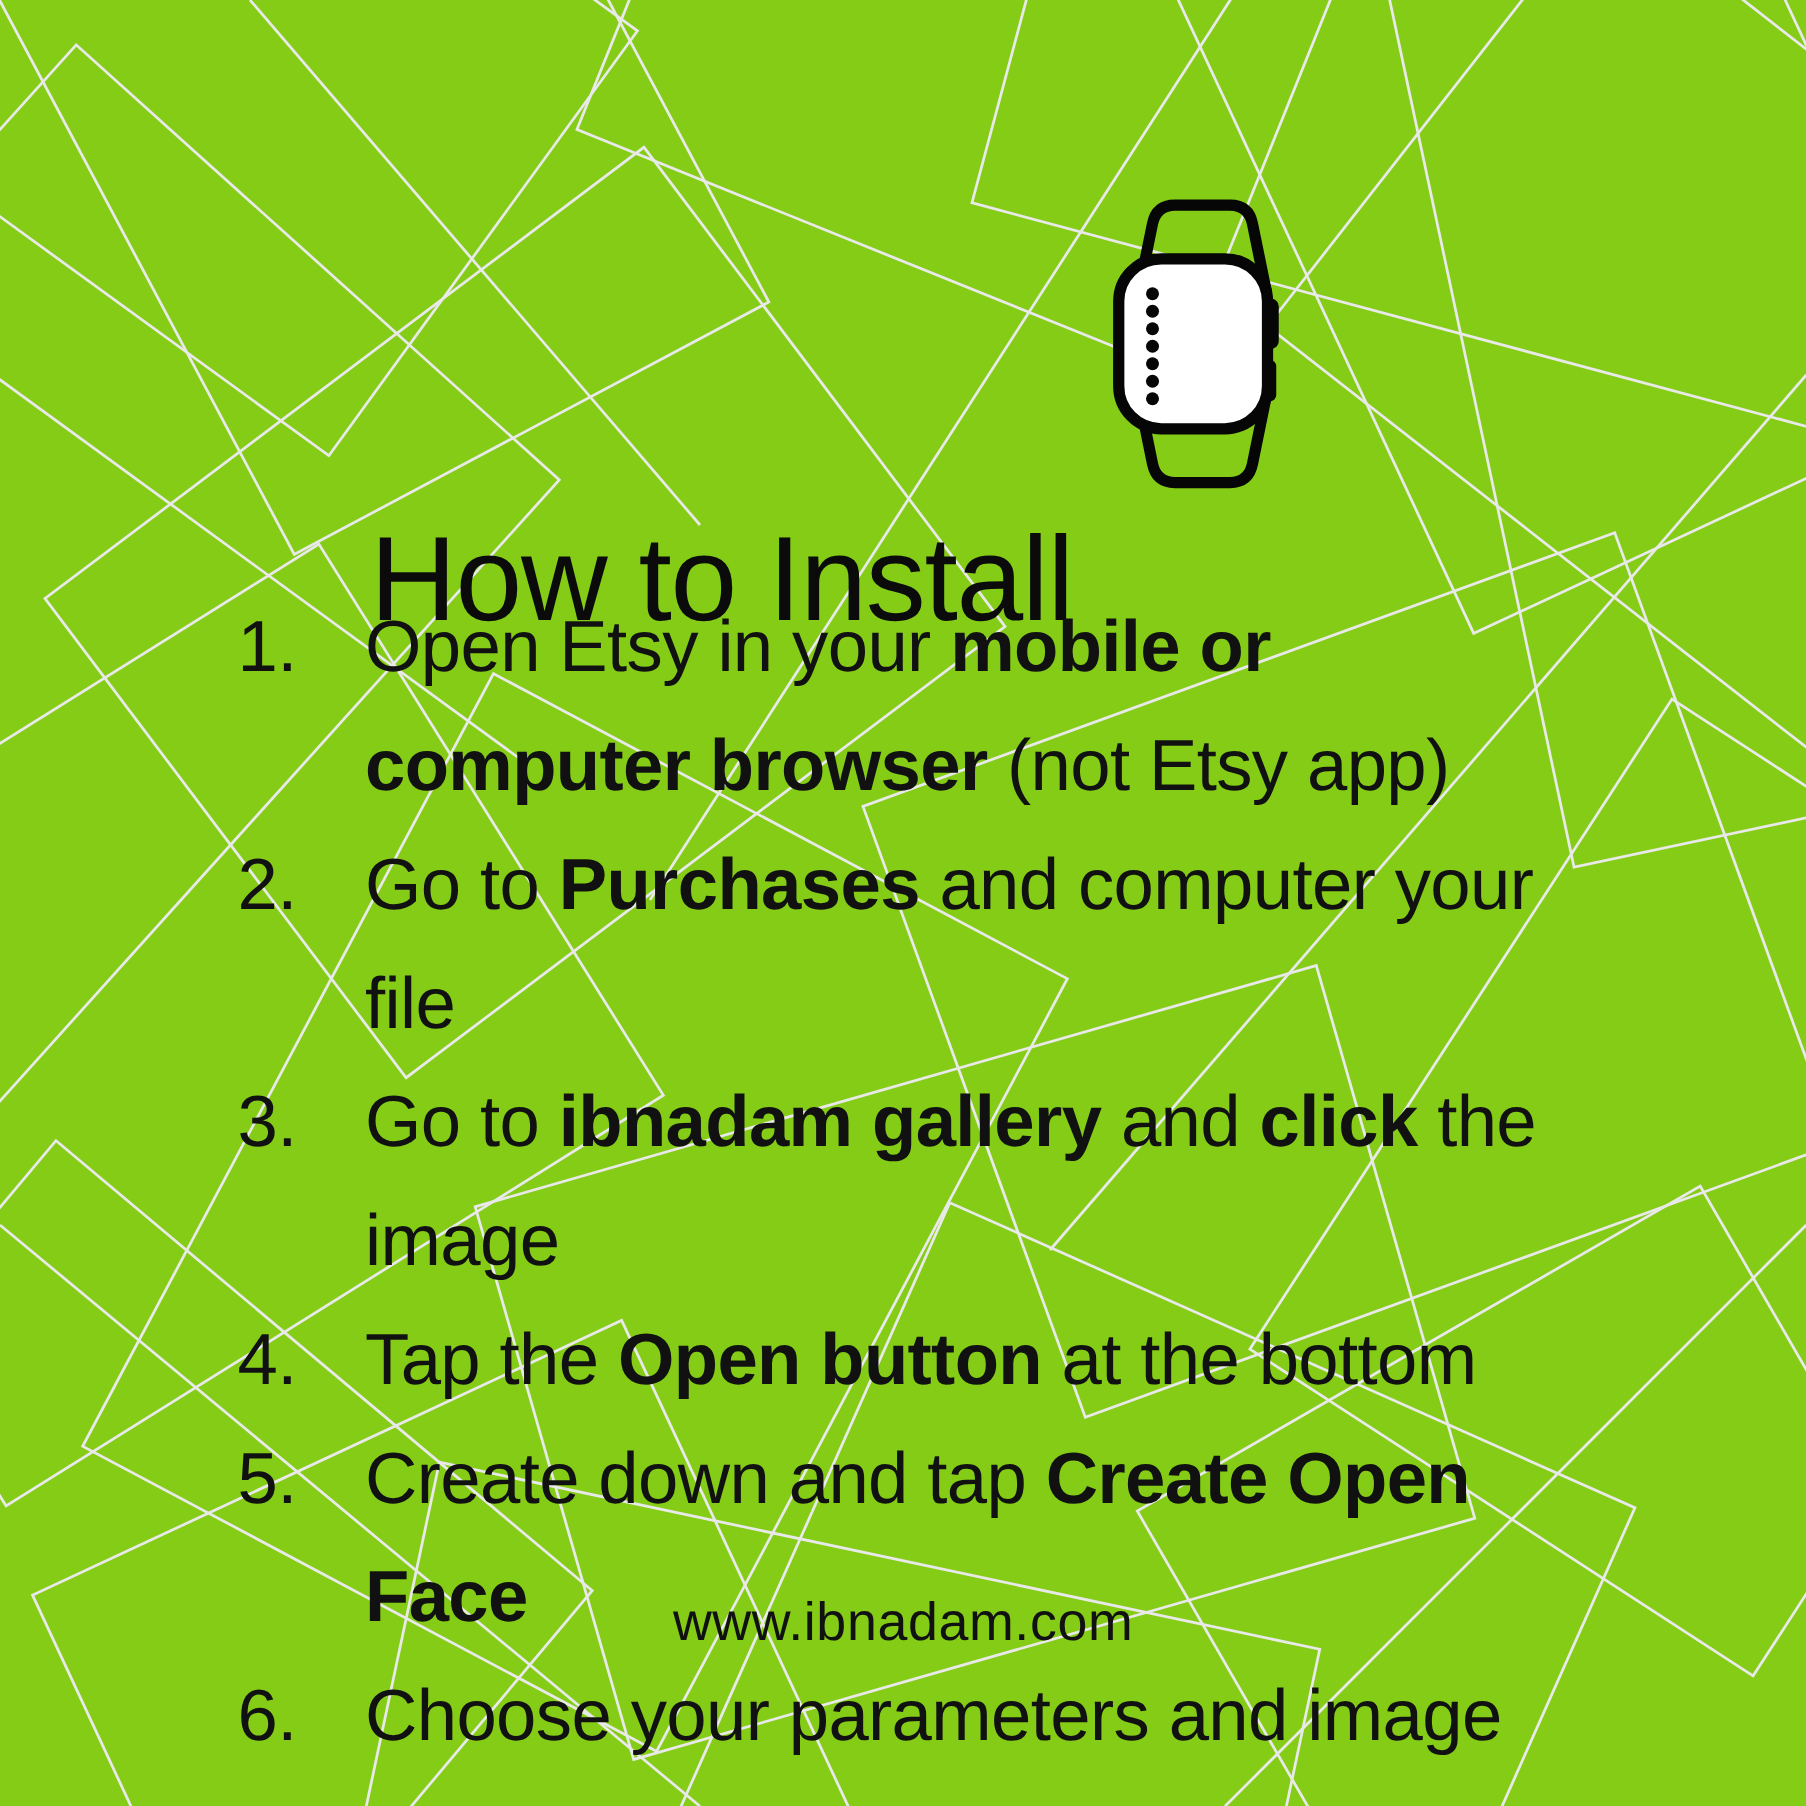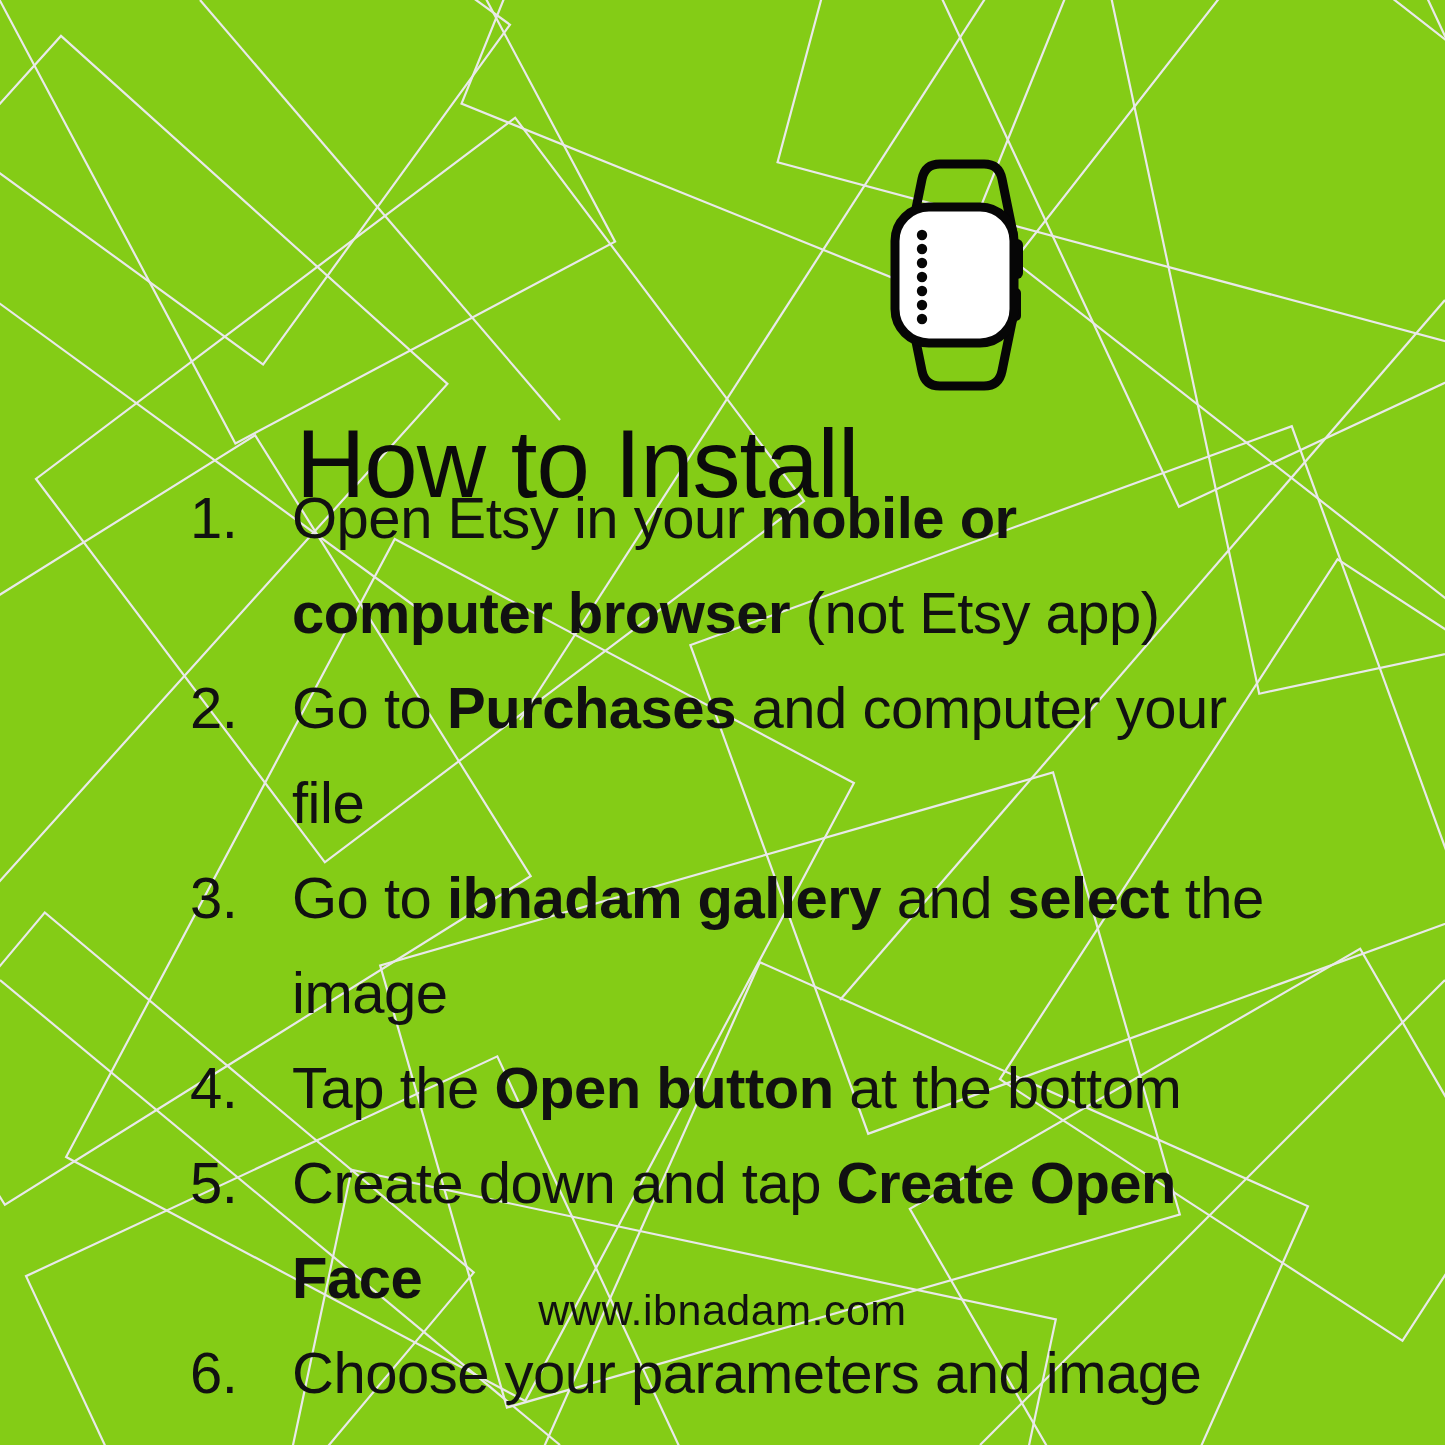--- a/index.html
+++ b/index.html
@@ -81,21 +81,20 @@
     font-weight: 700;
   }
 
   
   #footer {
     position: absolute;
     left: 0;
     top: 1272px;
     width: 1445px;
     text-align: center;
-    margin-top: 12px;
   }
   #site-url {
     font-size: 43px;
     line-height: 52px;
     font-weight: 400;
     letter-spacing: 0.5px;
     color: #111111;
   }
 </style>
 </head>
@@ -169,21 +168,21 @@
       <li class="step-row">
         <span class="step-num">1.</span>
         <span class="step-text"><span>Open Etsy in your </span><b>mobile or computer browser</b><span> (not Etsy app)</span></span>
       </li>
       <li class="step-row">
         <span class="step-num">2.</span>
         <span class="step-text"><span>Go to </span><b>Purchases</b><span> and computer your file</span></span>
       </li>
       <li class="step-row">
         <span class="step-num">3.</span>
-        <span class="step-text"><span>Go to </span><b>ibnadam gallery</b><span> and </span><b>select</b><span> the image</span></span>
+        <span class="step-text"><span>Go to </span><b>ibnadam gallery</b><span> and </span><b>click</b><span> the image</span></span>
       </li>
       <li class="step-row">
         <span class="step-num">4.</span>
         <span class="step-text"><span>Tap the </span><b>Open button</b><span> at the bottom</span></span>
       </li>
       <li class="step-row">
         <span class="step-num">5.</span>
         <span class="step-text"><span>Create down and tap </span><b>Create Open Face</b></span>
       </li>
       <li class="step-row">

